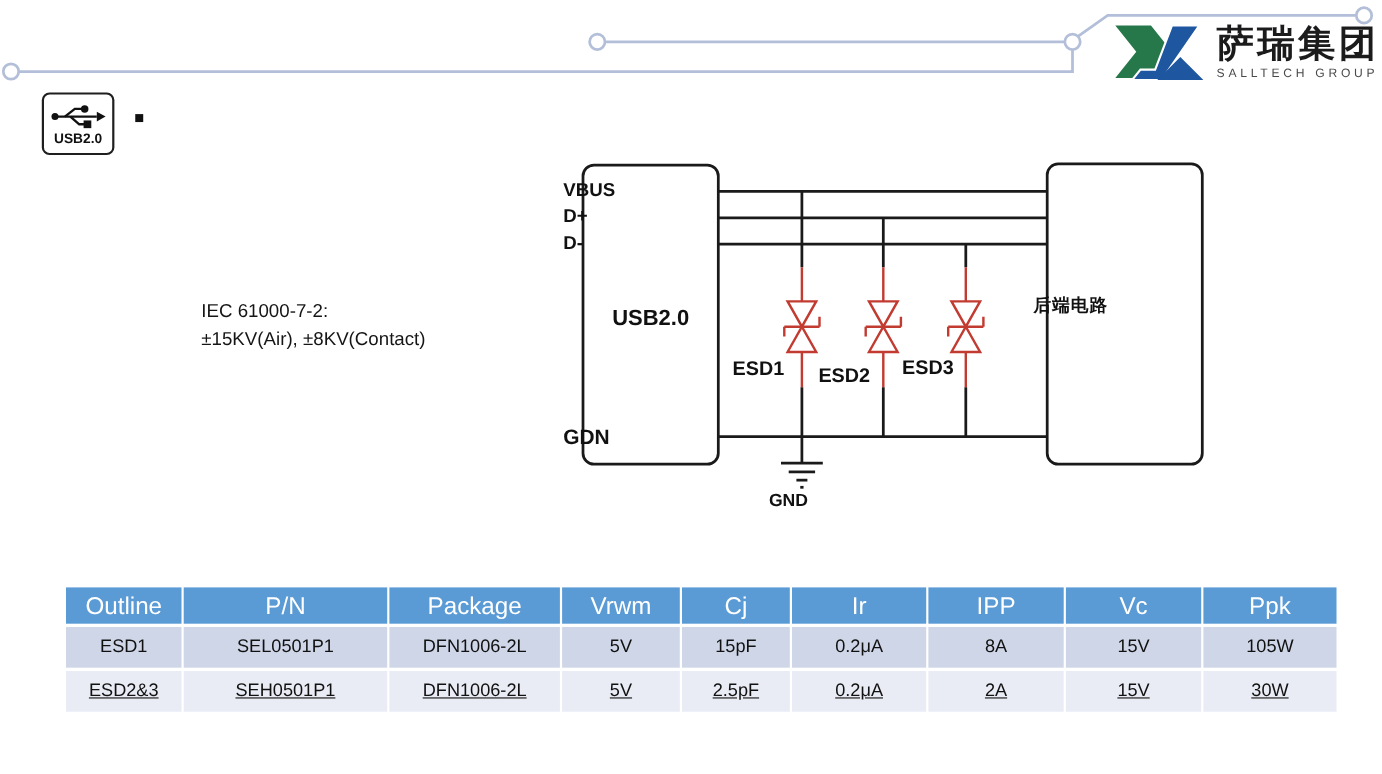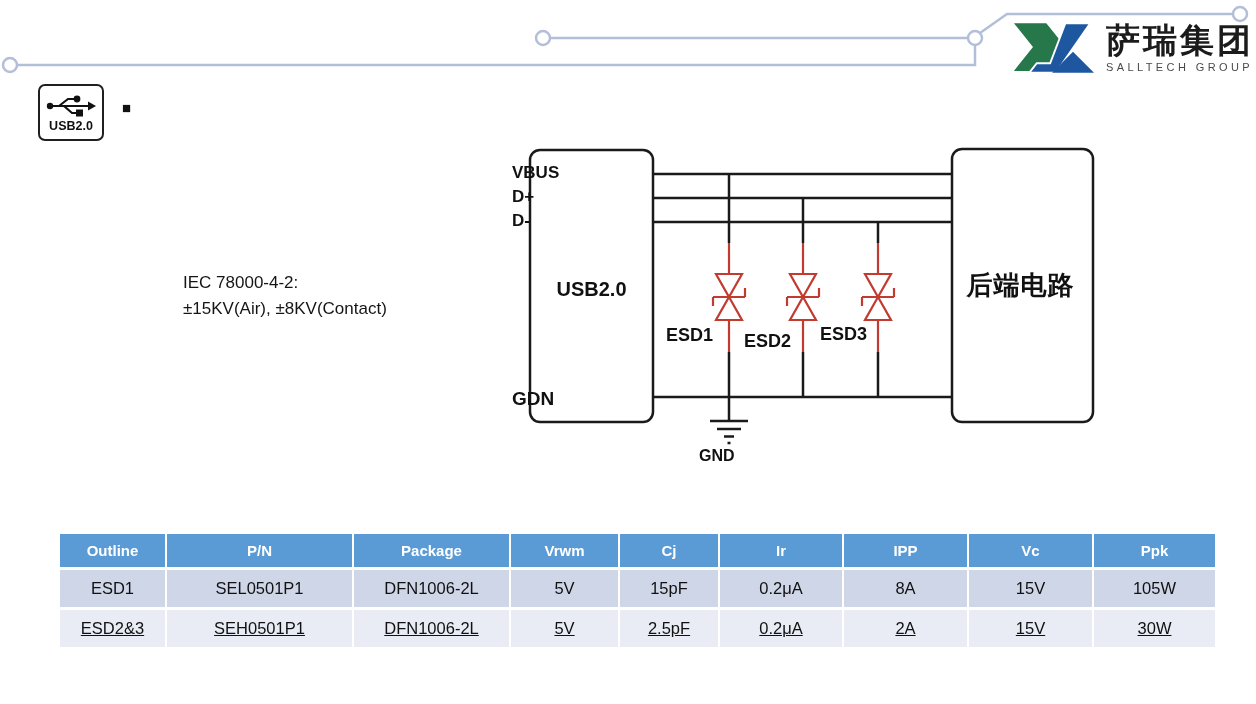--- a/index.html
+++ b/index.html
@@ -43,27 +43,27 @@
   .circuit-svg{position:absolute;left:500px;top:140px;}
   .wire{stroke:var(--wire);stroke-width:2.5;fill:none;}
   .comp-box{stroke:var(--wire);stroke-width:2.5;fill:#fff;}
   .diode{stroke:var(--diode-red);stroke-width:2.2;fill:none;}
   .diode-tri{stroke:var(--diode-red);stroke-width:2.2;fill:#fff;}
 
   .dlabel{position:absolute;color:#111;font-weight:bold;white-space:nowrap;}
   .pin-label{font-size:17px;width:119px;left:512px;text-align:left;padding-right:6px;}
   .pin-gdn{font-size:19px;}
   .box-label-left{left:530px;width:123px;text-align:center;font-size:20px;}
-  .box-label-right{left:952px;width:137px;text-align:center;font-size:26px;letter-spacing:1px;}
+  .box-label-right{left:905px;width:137px;text-align:center;font-size:16px;letter-spacing:1px;}
   .esd-label{font-size:18px;}
   .gnd-label{left:699px;width:60px;text-align:left;font-size:16px;}
 
   .spec-table{position:absolute;left:58px;top:531px;width:1139px;border-collapse:separate;
     border-spacing:2px 3px;table-layout:fixed;}
-  .spec-table th{background:var(--table-header-bg);color:#fff;font-size:15px;font-weight:bold;
+  .spec-table th{background:var(--table-header-bg);color:#fff;font-size:22px;font-weight:normal;
     height:33px;vertical-align:middle;}
   .spec-table td{font-size:16.5px;color:#111;height:37px;text-align:center;vertical-align:middle;}
   .spec-table tr.row-odd td{background:var(--table-row-odd);}
   .spec-table tr.row-even td{background:var(--table-row-even);text-decoration:underline;}
 </style>
 </head>
 <body>
 
 <div class="slide">
 
@@ -103,21 +103,21 @@
       <polygon points="43,9.5 43,18.5 51,14" fill="#111"></polygon>
     </svg>
     <div class="usb-badge-label">USB2.0</div>
   </div>
 
   <div class="section-heading">
     <span class="bullet">■</span>
   </div>
 
   <div class="iec-note">
-    <div>IEC 78000-4-2:</div>
+    <div>IEC 61000-7-2:</div>
     <div>±15KV(Air), ±8KV(Contact)</div>
   </div>
 
   <svg class="circuit-svg" width="620" height="340" viewBox="500 140 620 340">
 
     <rect class="comp-box" x="530" y="150" width="123" height="272" rx="10"></rect>
     <rect class="comp-box" x="952" y="149" width="141" height="273" rx="10"></rect>
 
     <path class="wire" d="M653,174 H952"></path>
     <path class="wire" d="M653,198 H952"></path>

